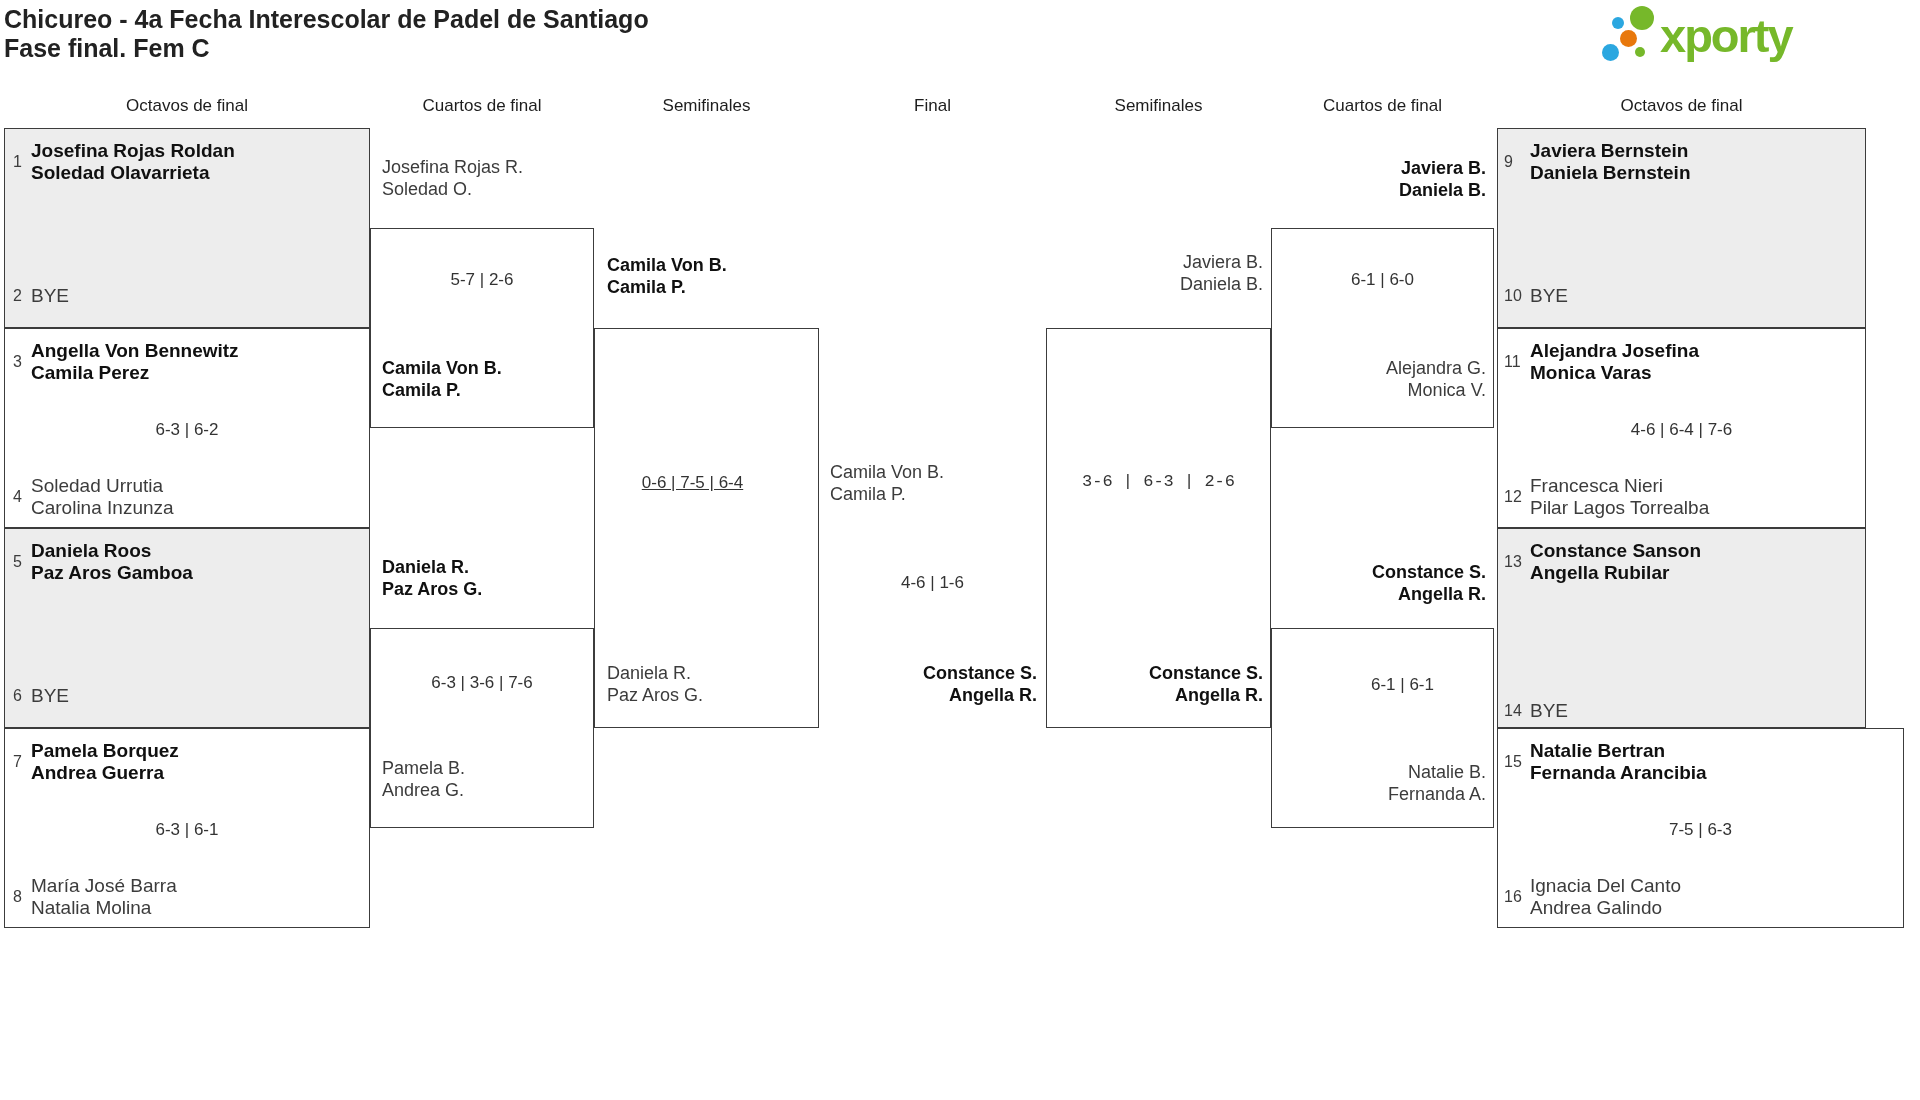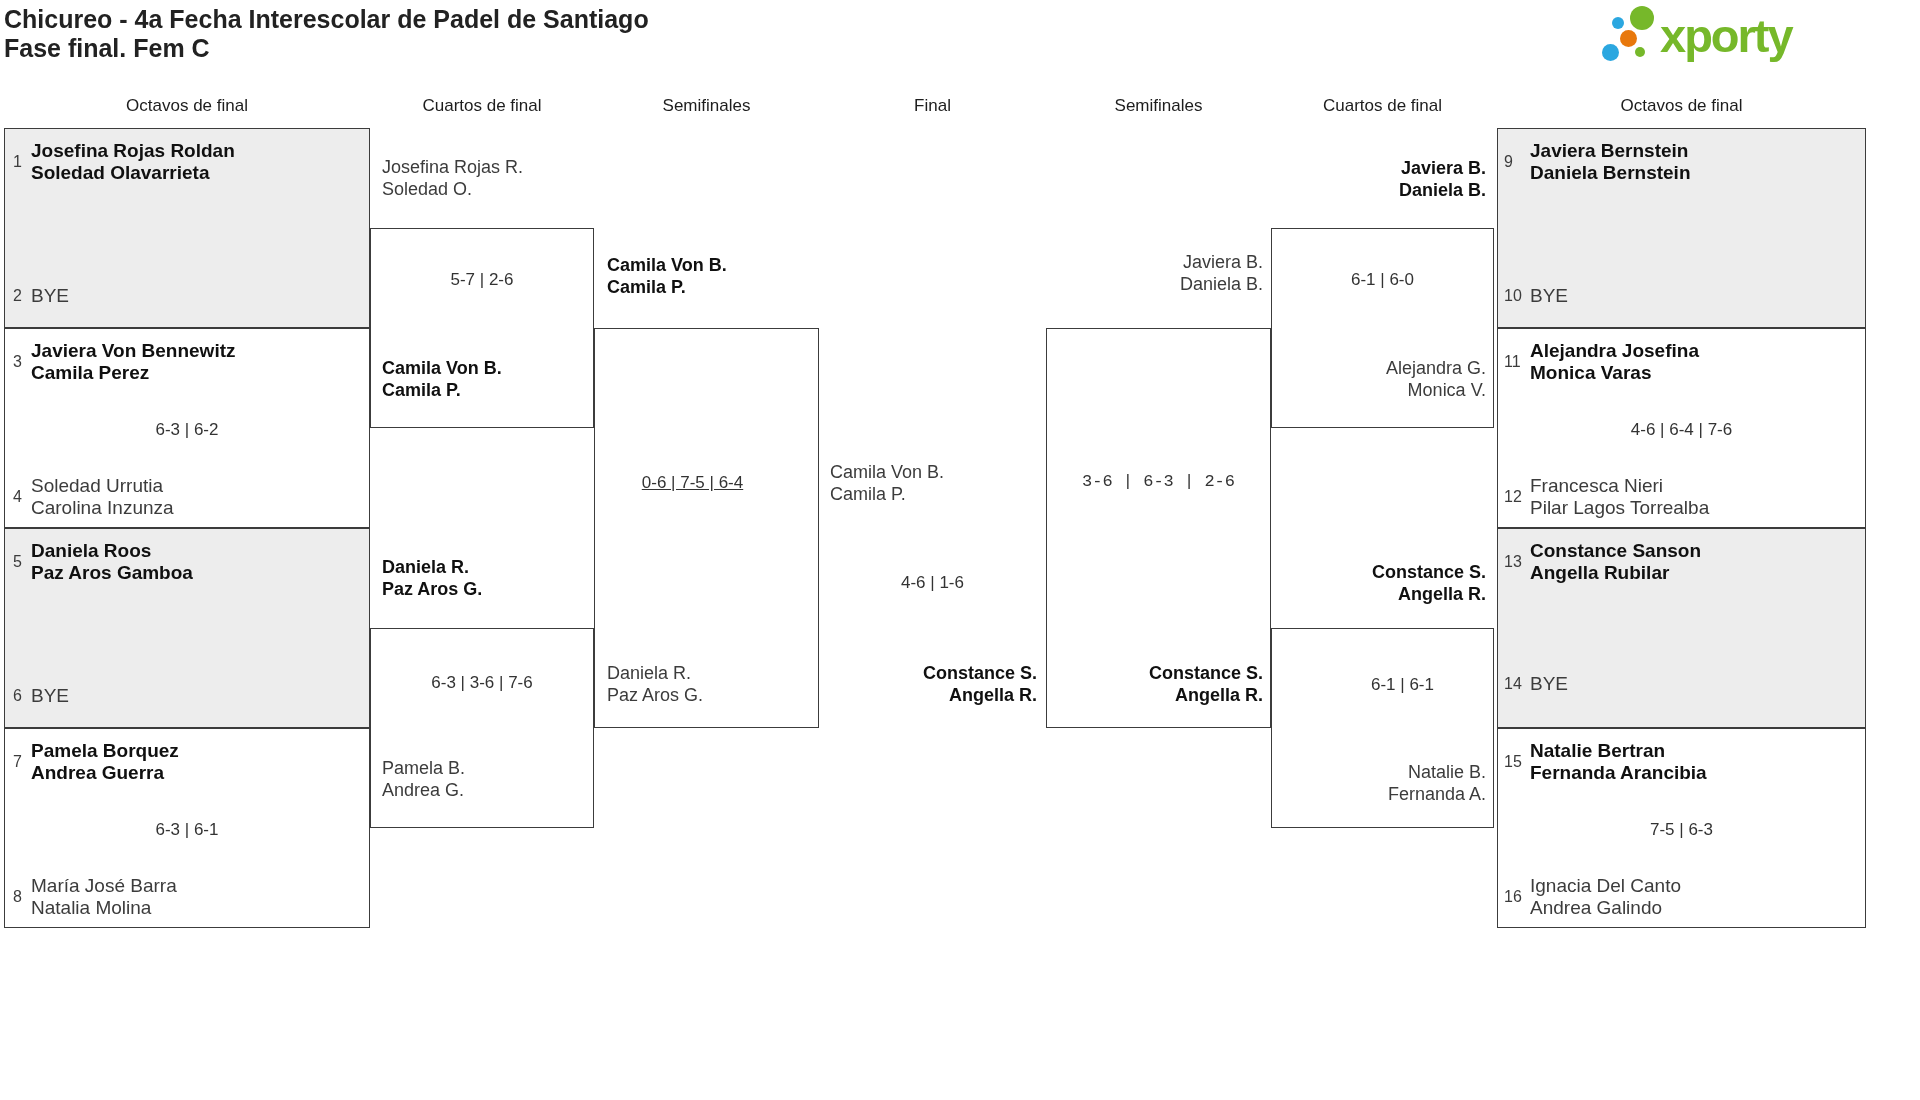--- a/index.html
+++ b/index.html
@@ -69,21 +69,21 @@
       <div class="tn">
         <div>BYE</div>
       </div>
     </div>
   </div>
 
   <div class="box" style="left:4px;top:328px;width:366px;height:200px;">
     <div class="trow" style="top:11px;">
       <span class="seed">3</span>
       <div class="tn bold">
-        <div>Javiera Von Bennewitz</div>
+        <div>Angella Von Bennewitz</div>
         <div>Camila Perez</div>
       </div>
     </div>
     <div class="score" style="left:0;top:90px;width:100%;">6-3 | 6-2</div>
     <div class="trow" style="top:146px;">
       <span class="seed">4</span>
       <div class="tn">
         <div>Soledad Urrutia</div>
         <div>Carolina Inzunza</div>
       </div>
@@ -159,29 +159,29 @@
   </div>
 
   <div class="box shaded" style="left:1497px;top:528px;width:369px;height:200px;">
     <div class="trow rt" style="top:11px;">
       <span class="seed">13</span>
       <div class="tn bold">
         <div>Constance Sanson</div>
         <div>Angella Rubilar</div>
       </div>
     </div>
-    <div class="trow rt" style="top:144px;">
+    <div class="trow rt" style="top:171px;">
       <span class="seed">14</span>
       <div class="tn">
         <div>BYE</div>
       </div>
     </div>
   </div>
 
-  <div class="box" style="left:1497px;top:728px;width:369px;height:200px;">
+  <div class="box" style="left:1497px;top:728px;width:407px;height:200px;">
     <div class="trow rt" style="top:11px;">
       <span class="seed">15</span>
       <div class="tn bold">
         <div>Natalie Bertran</div>
         <div>Fernanda Arancibia</div>
       </div>
     </div>
     <div class="score" style="left:0;top:90px;width:100%;">7-5 | 6-3</div>
     <div class="trow rt" style="top:146px;">
       <span class="seed">16</span>

